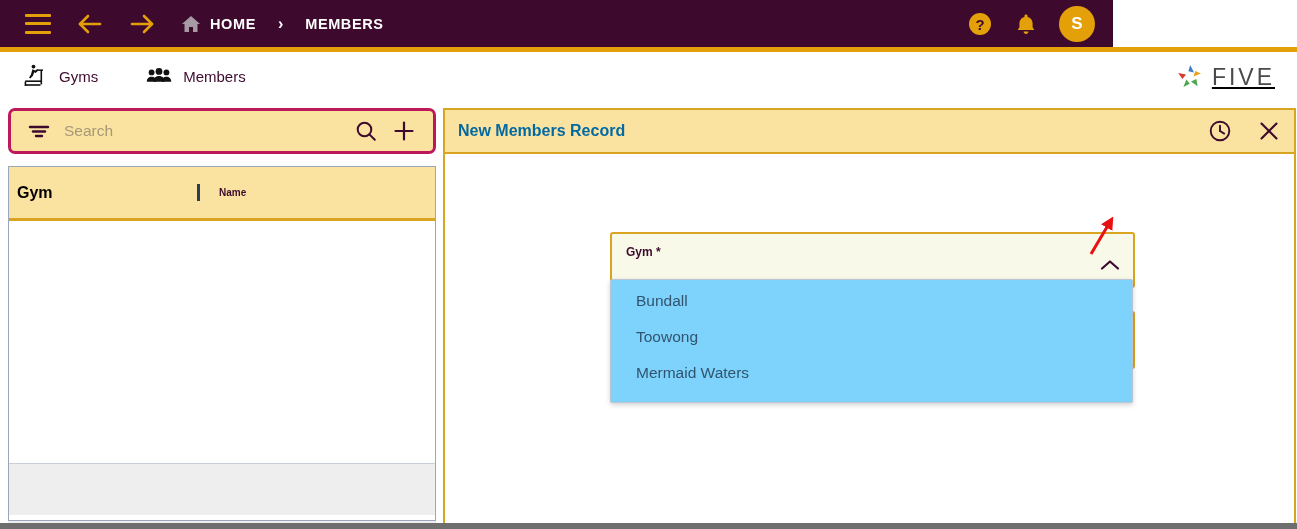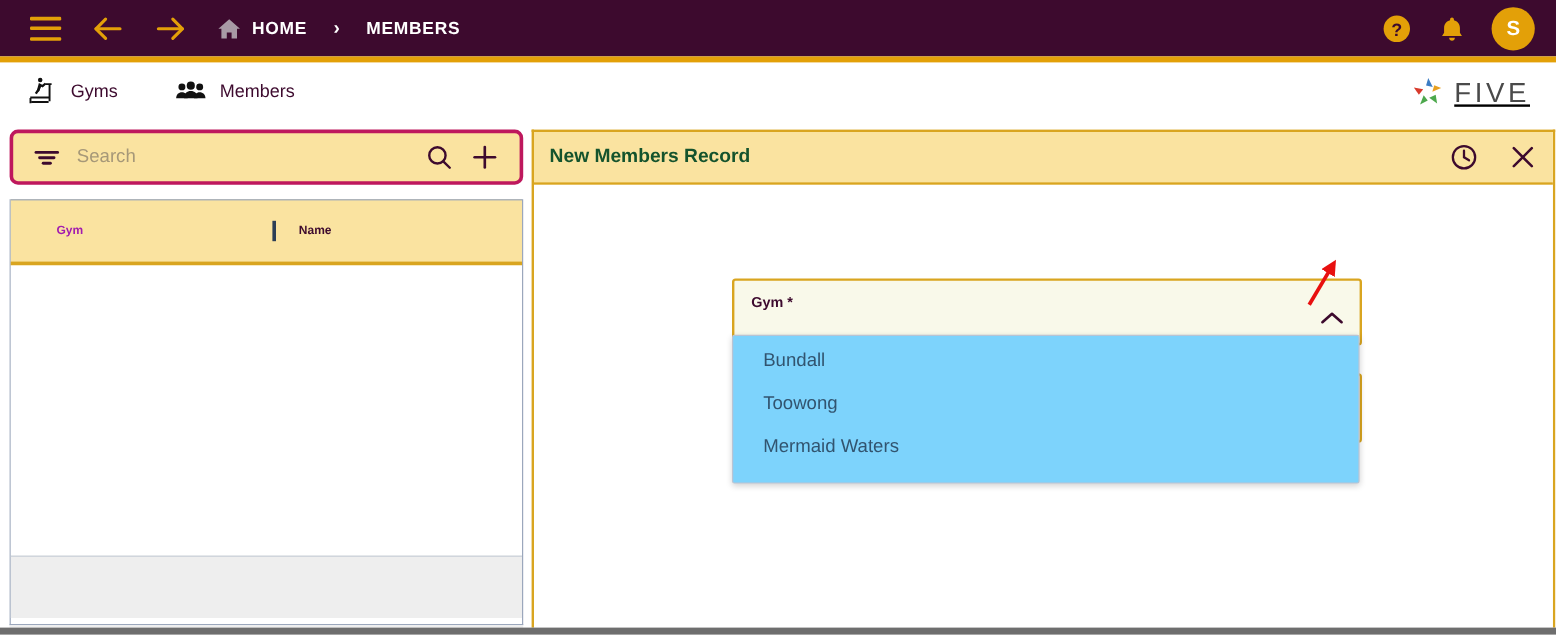--- a/index.html
+++ b/index.html
@@ -16,21 +16,21 @@
     position: relative;
     width: 1297px;
     height: 529px;
     background: #ffffff;
   }
 
   
   .topbar {
     position: absolute;
     left: 0; top: 0;
-    width: 1297px;
+    width: 1113px;
     height: 47px;
     background: #3D0A2E;
     display: flex;
     align-items: center;
   }
 
   .topbar-gold-stripe {
     position: absolute;
     left: 0; top: 47px;
     width: 1297px;
@@ -218,24 +218,24 @@
     height: 55px;
     background: #FAE3A0;
     border-top: 1px solid #9BA7BC;
     border-bottom: 3px solid #D9A520;
     display: flex;
     align-items: center;
     position: relative;
   }
 
   .col-gym {
-    margin-left: 38px;
-    font-size: 10px;
-    font-weight: bold;
-    color: #a21caf;
+    margin-left: 8px;
+    font-size: 16px;
+    font-weight: bold;
+    color: #000000;
     width: 180px;
   }
 
   .col-divider {
     width: 3px;
     height: 17px;
     background: #2C3E55;
     margin-right: 19px;
   }
 
@@ -274,21 +274,21 @@
     border-bottom: 2px solid #D9A520;
     display: flex;
     align-items: center;
     position: relative;
   }
 
   .panel-title {
     margin-left: 13px;
     font-size: 16px;
     font-weight: bold;
-    color: #14532d;
+    color: #0369a1;
   }
 
   .panel-actions {
     position: absolute;
     right: 14px;
     display: flex;
     align-items: center;
     gap: 26px;
   }
   .history-icon, .close-icon { cursor: pointer; display: block; }

